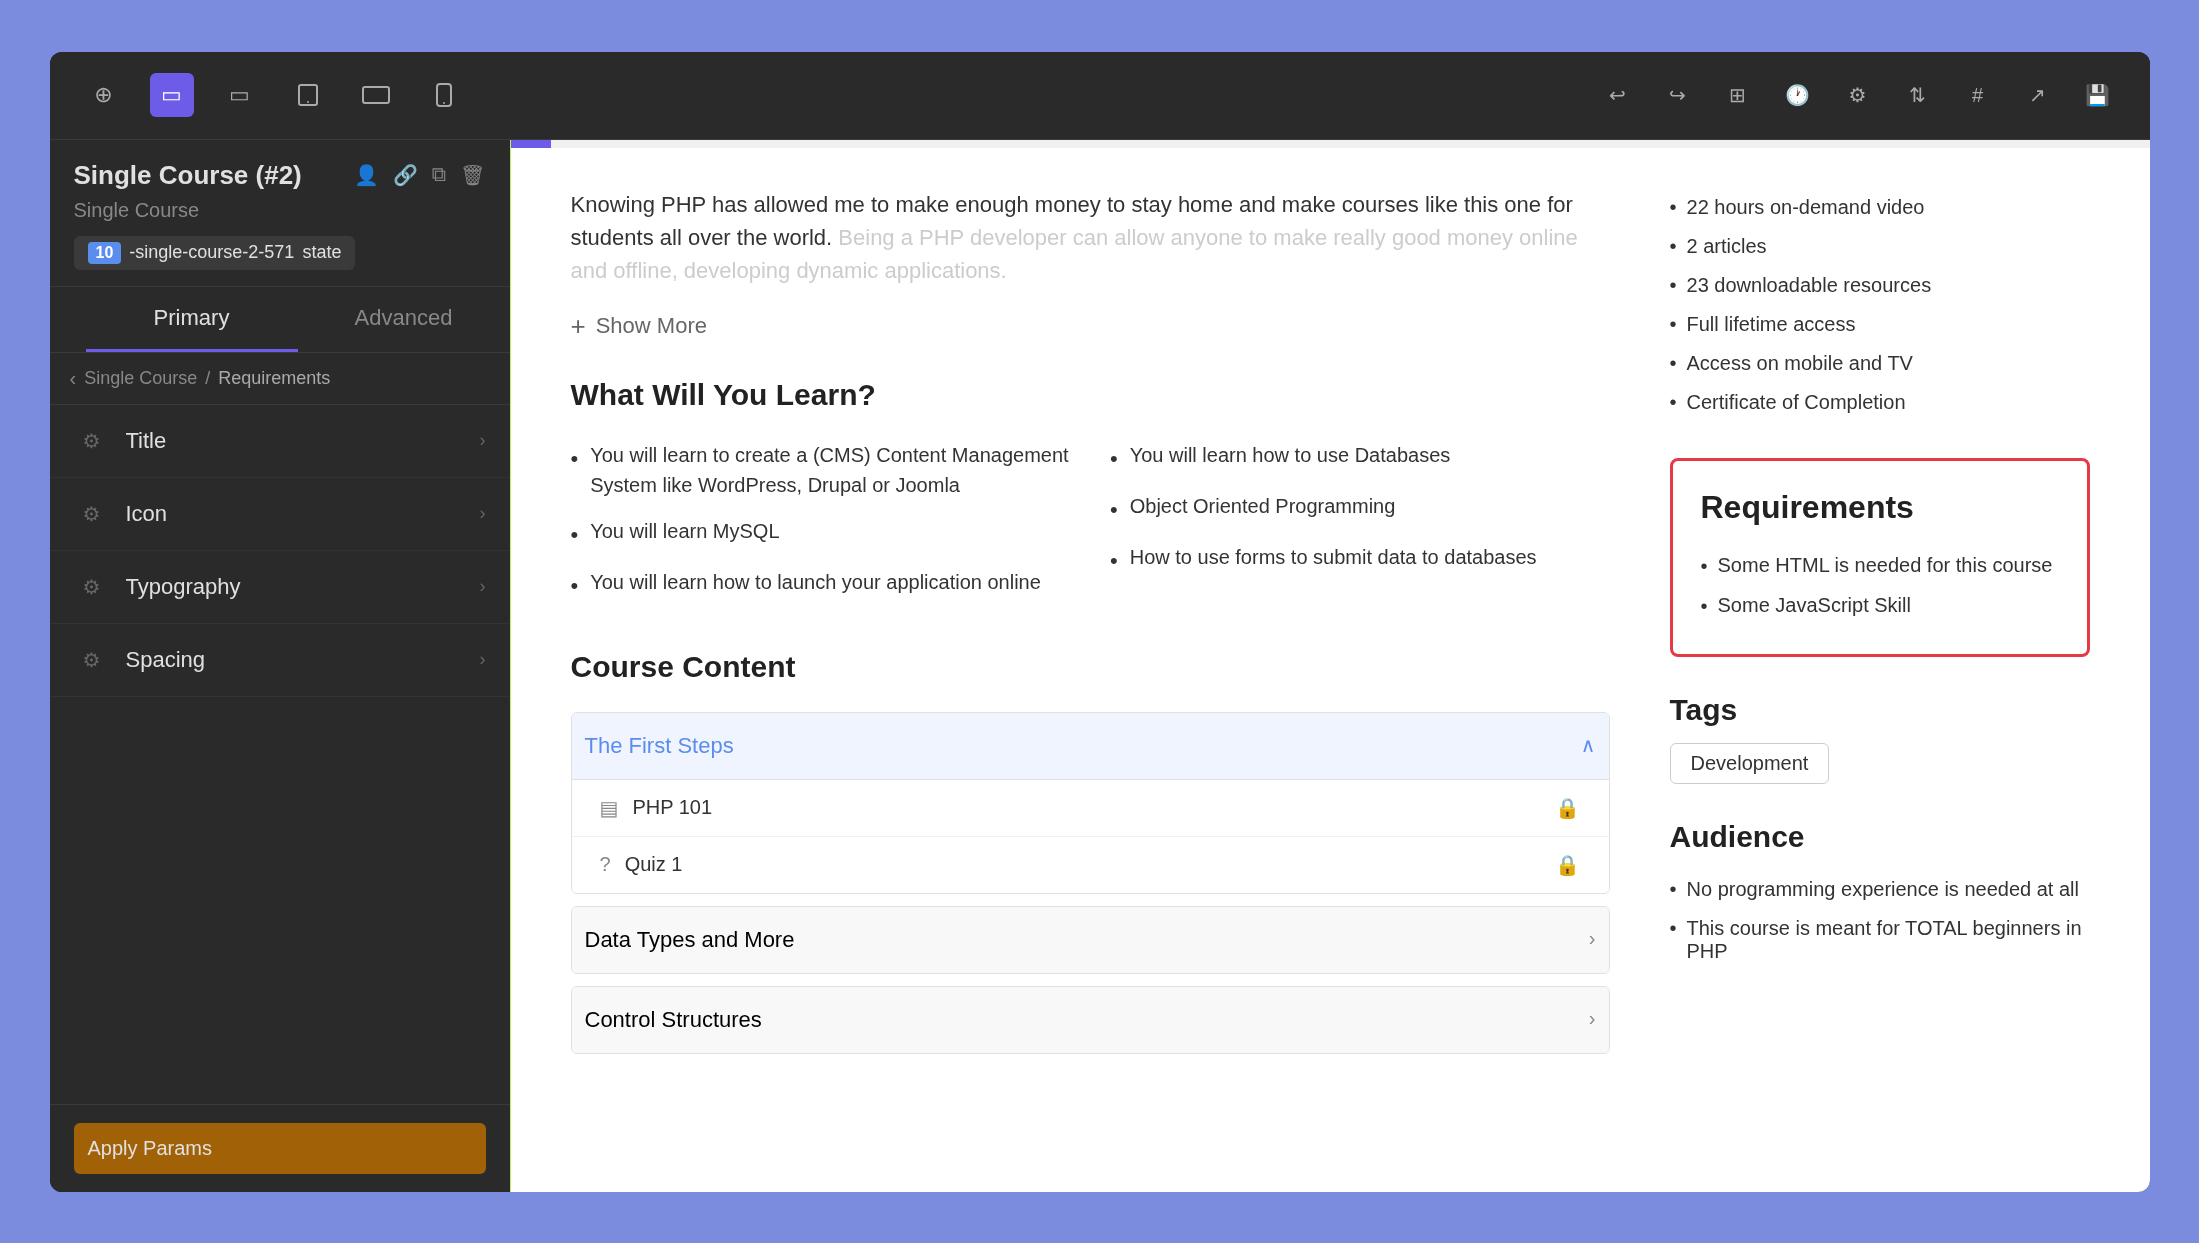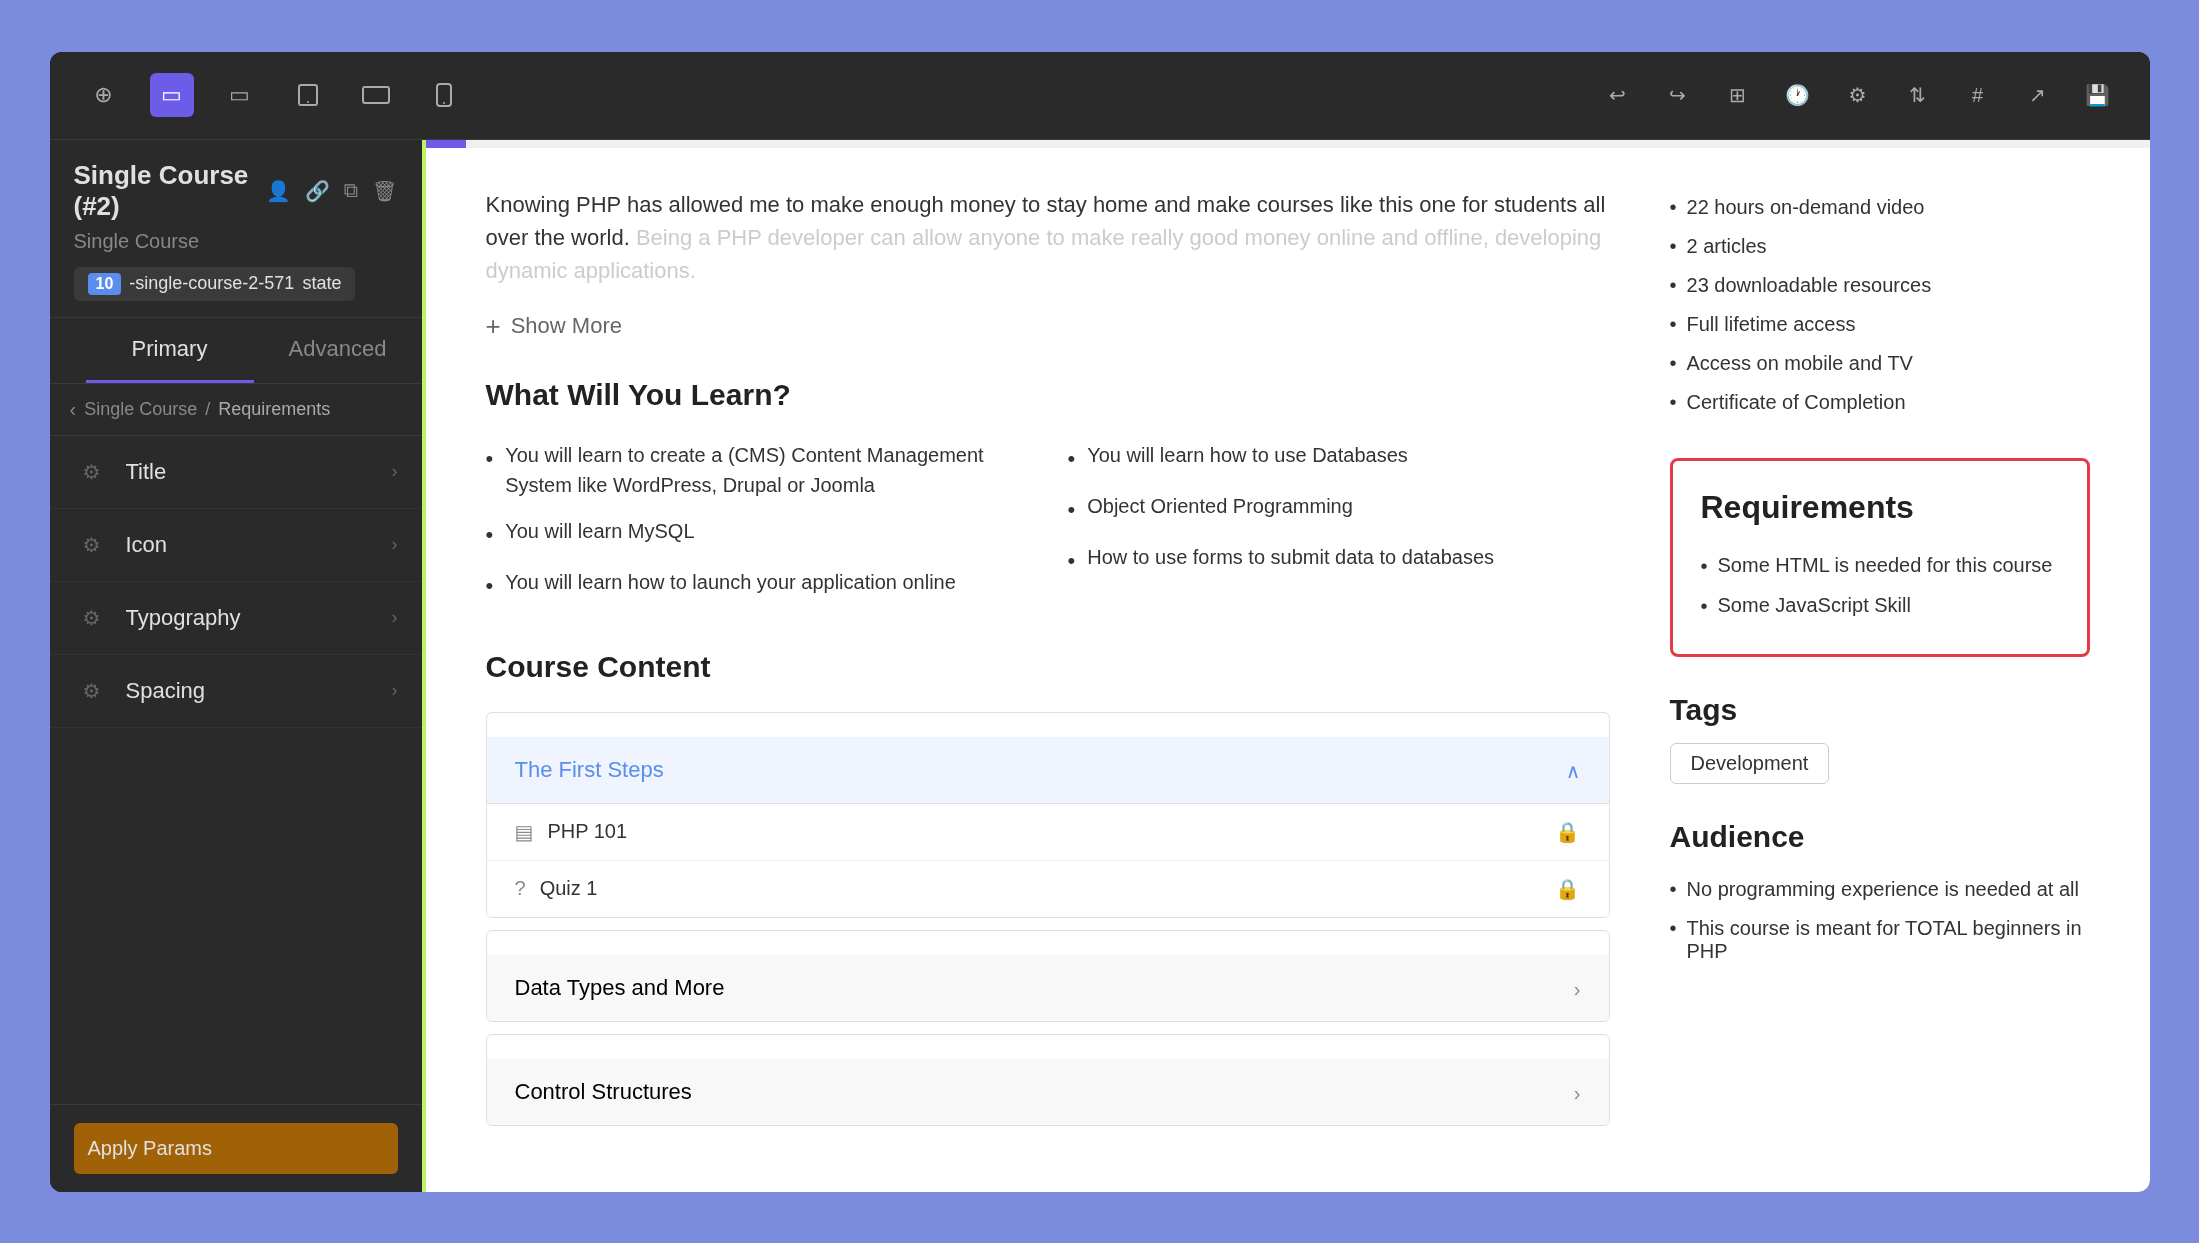--- a/index.html
+++ b/index.html
@@ -65,26 +65,26 @@
       cursor: pointer;
     }
     
     .main-area {
       display: flex;
       flex: 1;
       overflow: hidden;
     }
     
     .sidebar {
-      width: 376px;
+      width: 461px;
       background: #2a2a2a;
       display: flex;
       flex-direction: column;
       flex-shrink: 0;
-      border-right: 4px solid #bef264;
+      border-right: 1px solid #bef264;
     }
     .sidebar-header {
       padding: 20px 24px 16px;
       border-bottom: 1px solid #3a3a3a;
     }
     .sidebar-title-row {
       display: flex;
       align-items: center;
       justify-content: space-between;
       margin-bottom: 8px;
@@ -284,27 +284,26 @@
       margin-bottom: 40px;
     }
     .accordion-item {
       border: 1px solid #e0e0e0;
       border-radius: 6px;
       margin-bottom: 12px;
       overflow: hidden;
     }
     .accordion-header {
       display: flex;
-      align-items: flex-end;
+      align-items: flex-start;
       justify-content: space-between;
-      padding: 20px 28px;
+      padding: 20px 13px;
       background: #f8f8f8;
       cursor: pointer;
       font-size: 22px;
-      margin-top: 24px;
     }
     .accordion-header.active {
       background: #f0f4ff;
       color: #5b8dee;
     }
     .accordion-arrow {
       font-size: 20px;
       color: #888;
     }
     .accordion-arrow.active { color: #5b8dee; }

